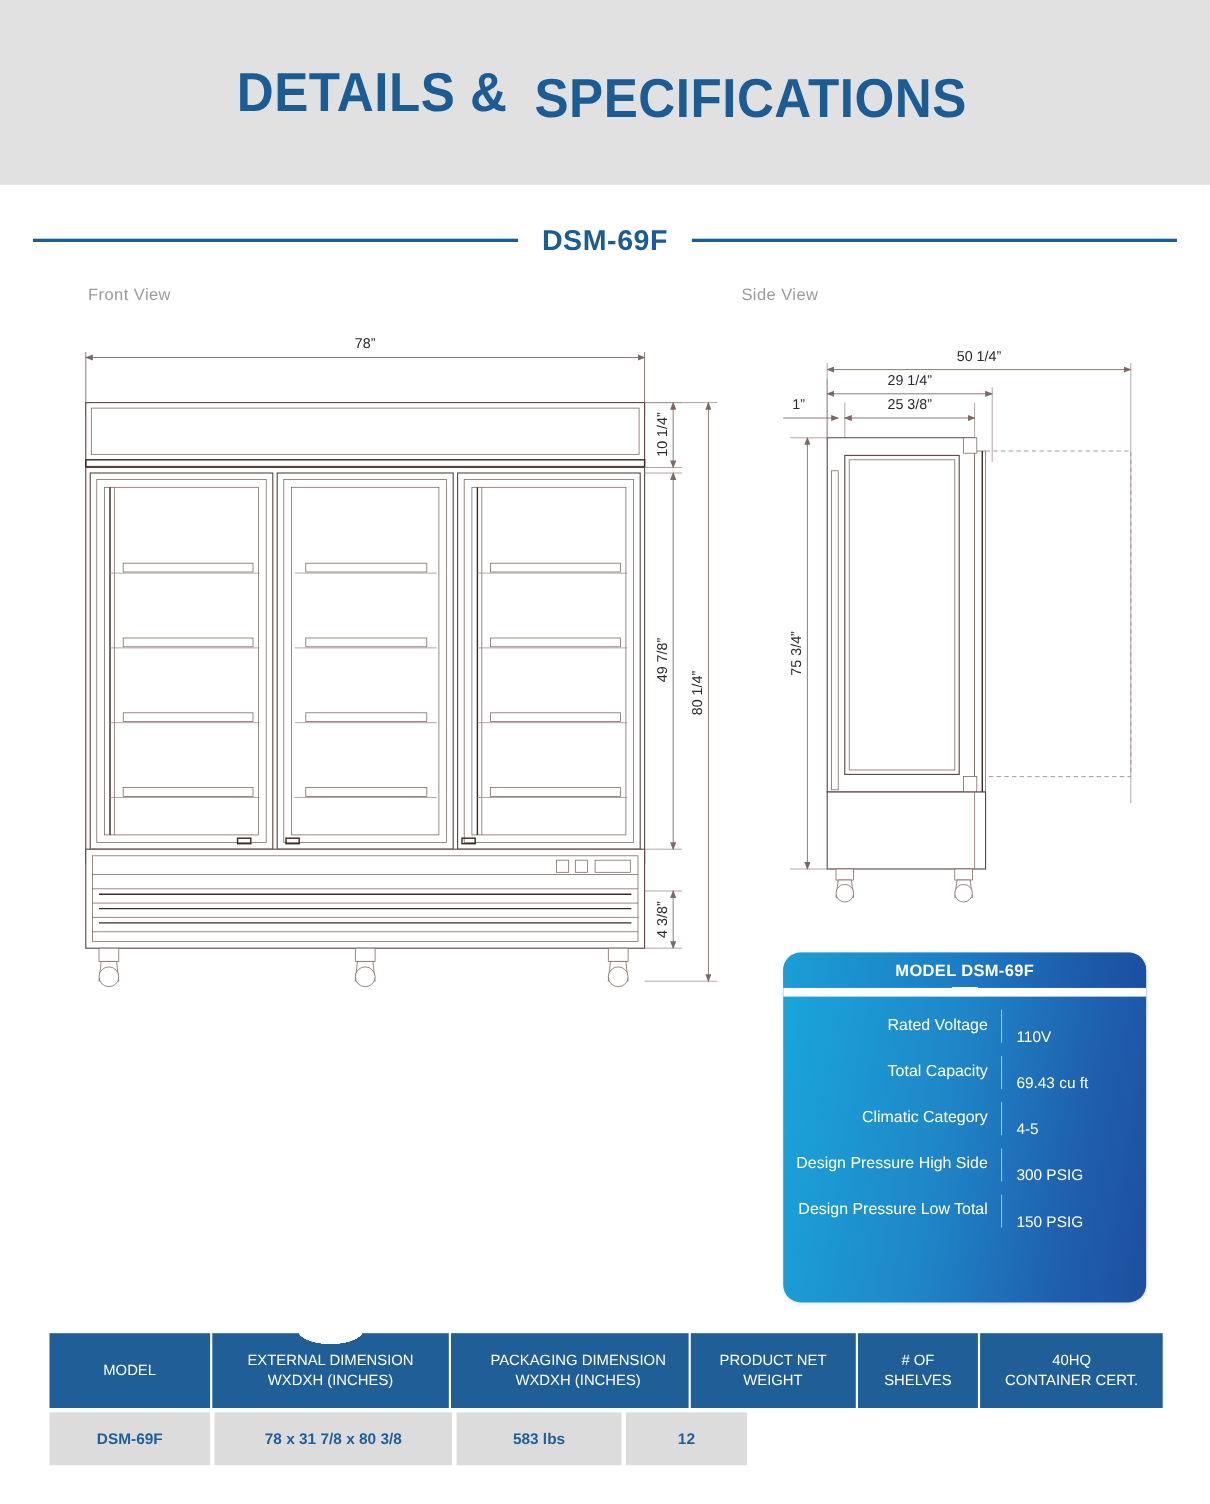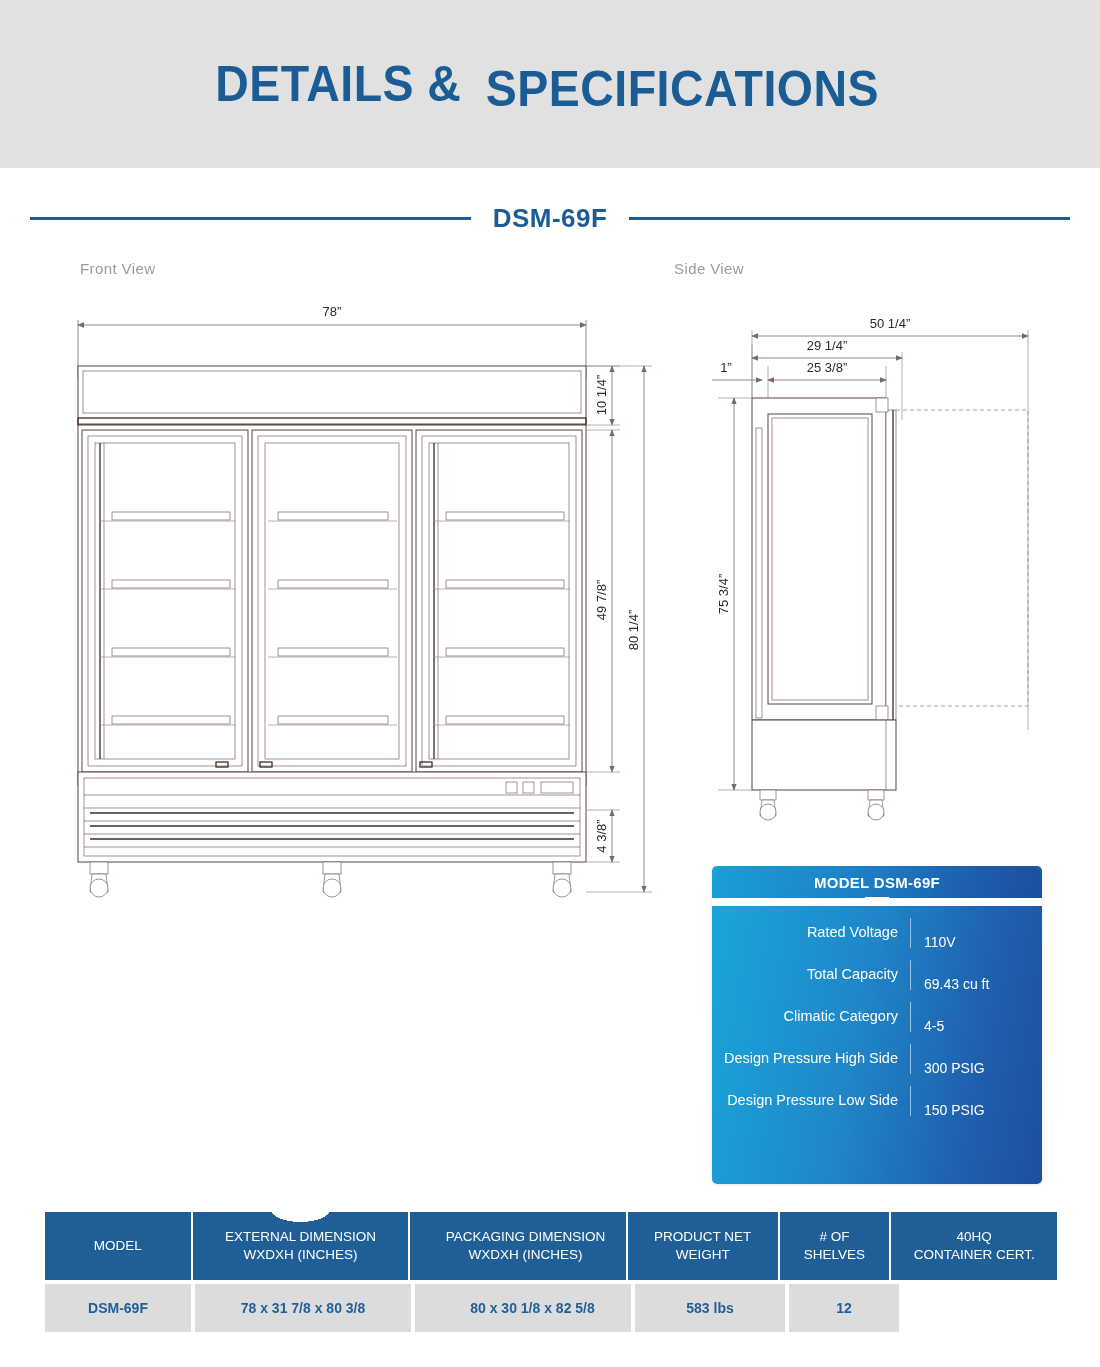--- a/index.html
+++ b/index.html
@@ -58,21 +58,21 @@
   .dsh { stroke: #9b8d88; fill: none; stroke-width: 0.8; stroke-dasharray: 4 3; }
   .wht { fill: #ffffff; }
   .dimtxt {
     font-family: "Liberation Sans", sans-serif;
     font-size: 13px; fill: #2b2b2b;
   }
 
   
   .spec-card {
     position: absolute; left: 712px; top: 866px; width: 330px; height: 318px;
-    border-radius: 5px;
+    border-radius: 16px;
     background: linear-gradient(100deg, #19a7da 0%, #1f86c8 45%, #1f5fae 78%, #1d4f9e 100%);
     box-shadow: 0 1px 3px rgba(0,0,0,0.10);
     overflow: hidden;
   }
   .spec-head {
     position: relative; height: 32px;
     background: linear-gradient(100deg, #1a9fd6 0%, #1d7fc5 45%, #1d5cac 80%, #1c4f9f 100%);
     border-radius: 14px 14px 0 0;
     display: flex; align-items: center; justify-content: center;
   }
@@ -393,38 +393,37 @@
         <div class="spec-k">Climatic Category</div>
         <div class="spec-sep"></div>
         <div class="spec-v">4-5</div>
       </div>
       <div class="spec-row">
         <div class="spec-k">Design Pressure High Side</div>
         <div class="spec-sep"></div>
         <div class="spec-v">300 PSIG</div>
       </div>
       <div class="spec-row">
-        <div class="spec-k">Design Pressure Low Side</div>
+        <div class="spec-k">Design Pressure Low Total</div>
         <div class="spec-sep"></div>
         <div class="spec-v">150 PSIG</div>
       </div>
     </div>
   </div>
 
   <div class="btable">
     <div class="bt-head">
       <div class="bt-h c1">MODEL</div>
       <div class="bt-h c2 notch">EXTERNAL DIMENSION<br>WXDXH (INCHES)</div>
       <div class="bt-h c3">PACKAGING DIMENSION<br>WXDXH (INCHES)</div>
       <div class="bt-h c4">PRODUCT NET<br>WEIGHT</div>
       <div class="bt-h c5"># OF<br>SHELVES</div>
       <div class="bt-h c6">40HQ<br>CONTAINER CERT.</div>
     </div>
     <div class="bt-row">
       <div class="bt-c c1">DSM-69F</div>
       <div class="bt-c c2">78 x 31 7/8 x 80 3/8</div>
-      <div class="bt-c c3">80 x 30 1/8 x 82 5/8</div>
       <div class="bt-c c4">583 lbs</div>
       <div class="bt-c c5">12</div>
     </div>
   </div>
 
 </div>
 
 </body></html>

